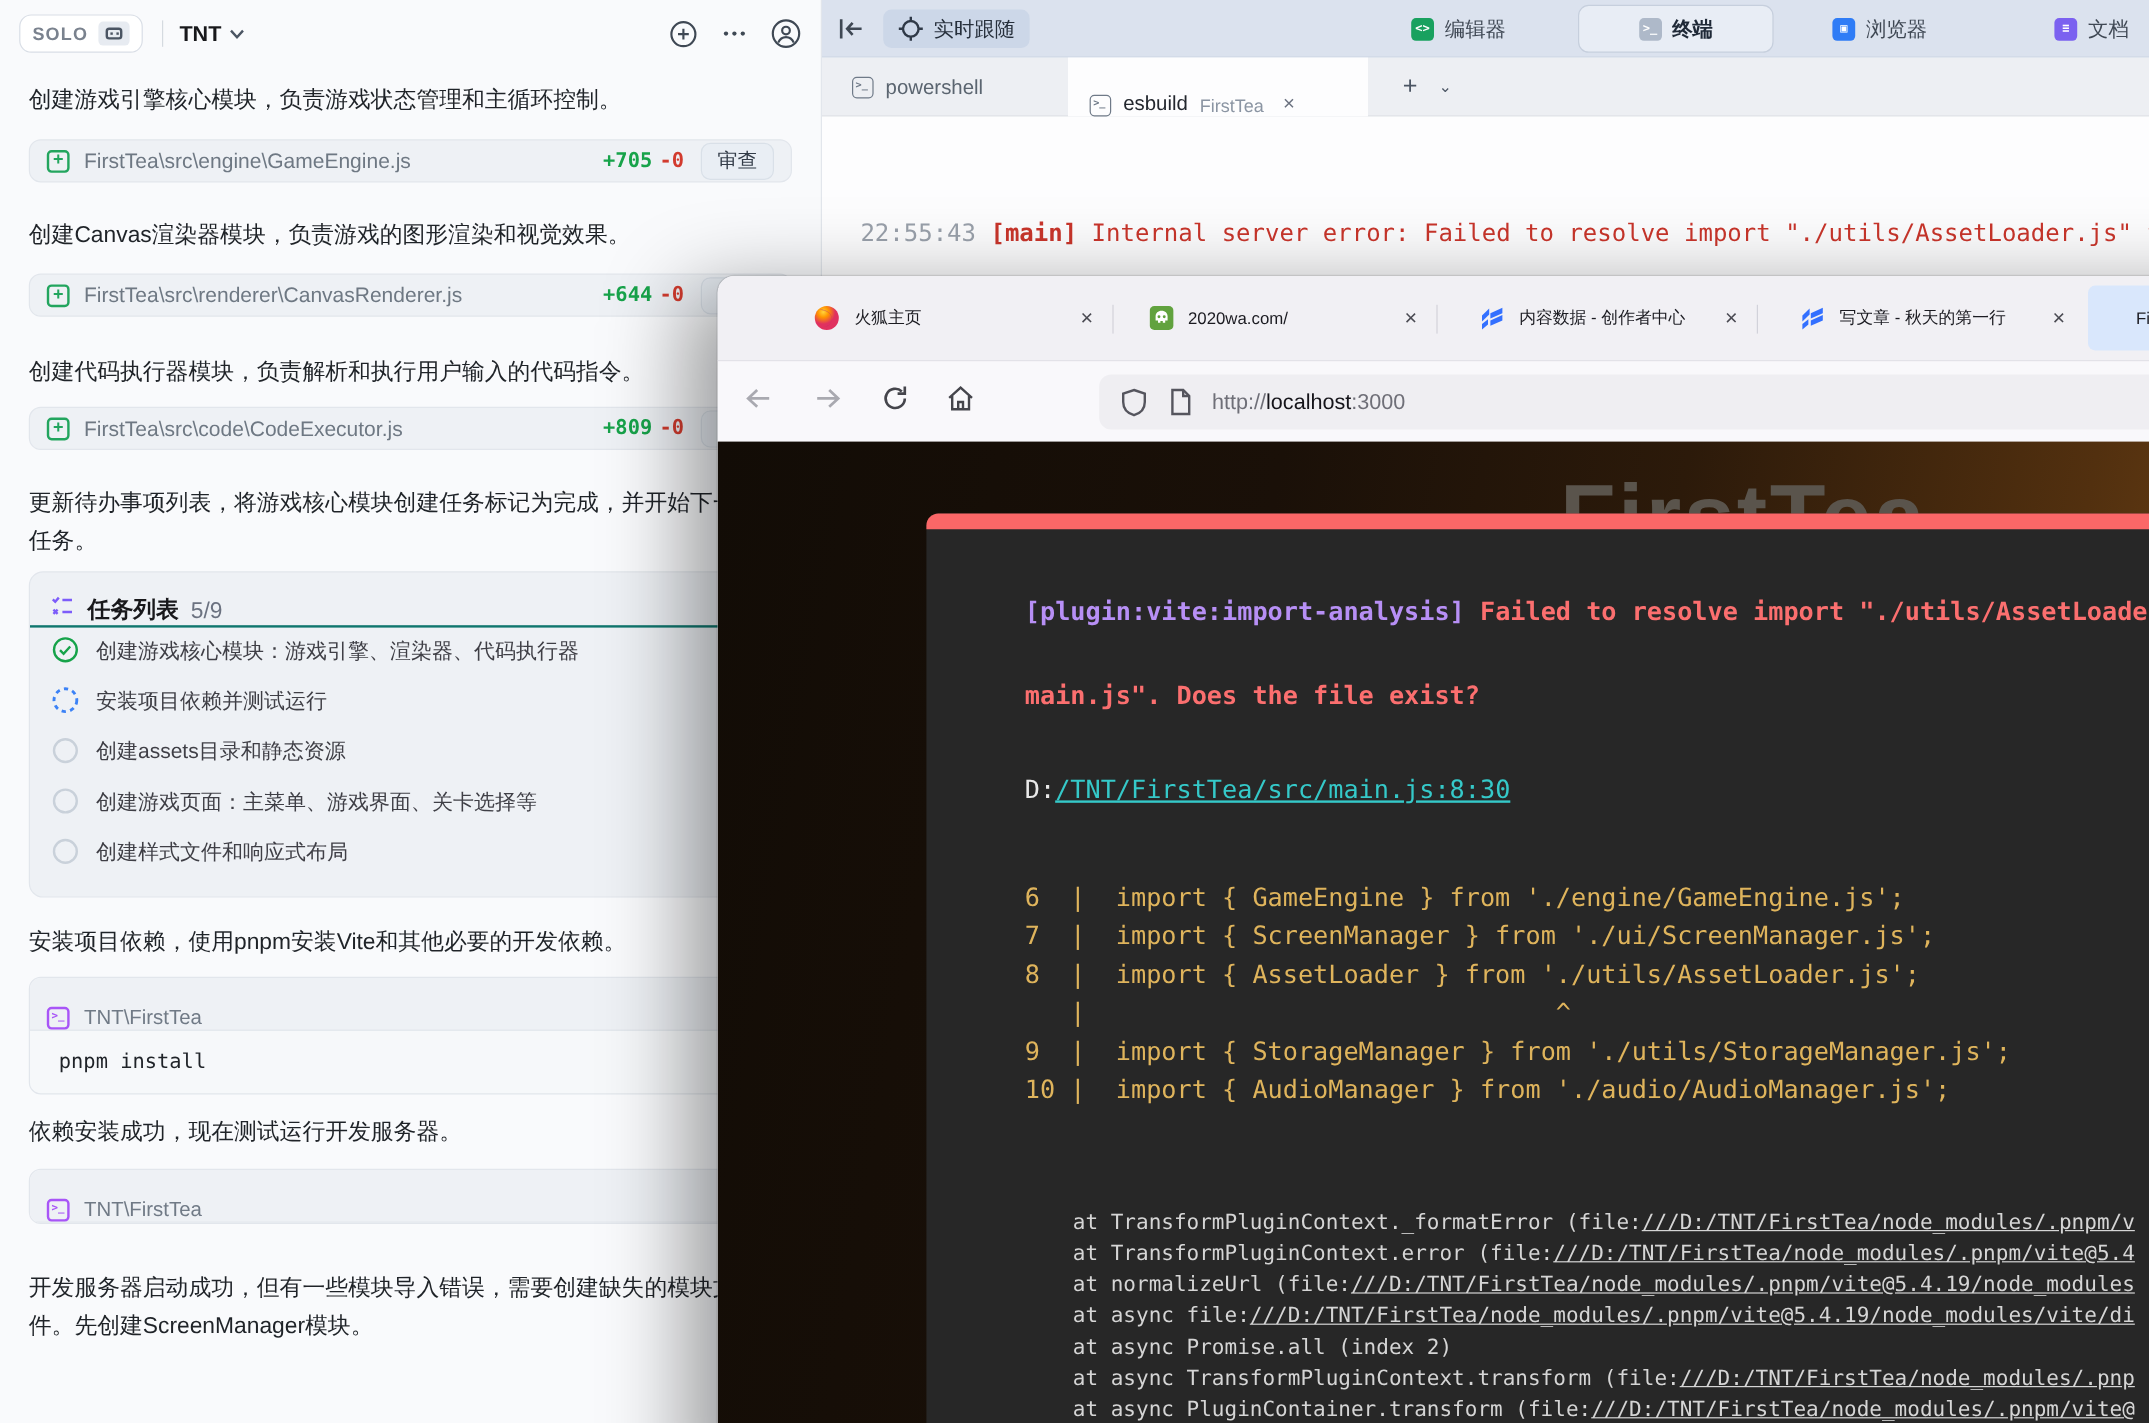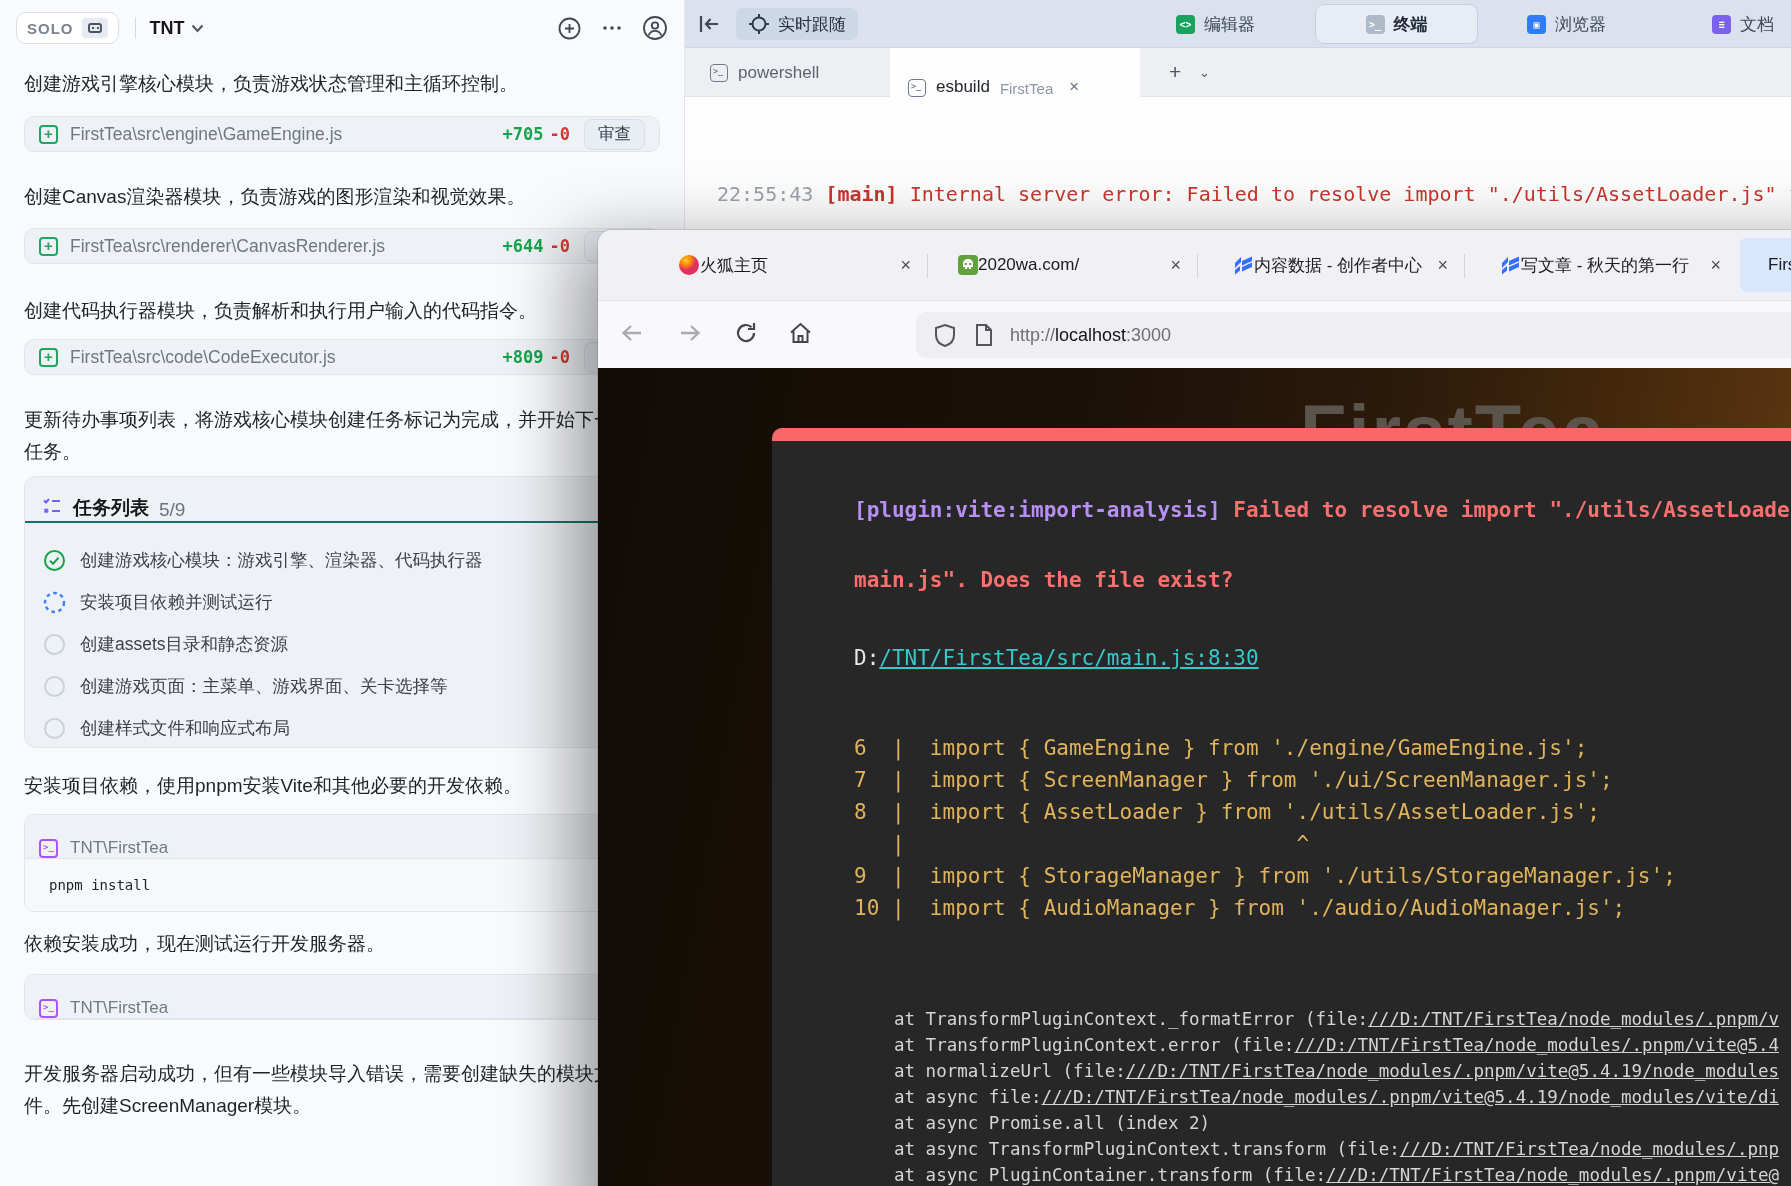--- a/index.html
+++ b/index.html
@@ -35,32 +35,32 @@
   .fc-add { font-size:17px; font-weight:bold; color:#17a34a; margin-left:10px; font-family:"DejaVu Sans Mono",monospace;}
   .fc-del { font-size:17px; font-weight:bold; color:#d23b2e; margin-left:6px; font-family:"DejaVu Sans Mono",monospace;}
   .fc-btn { margin-left:14px; height:31px; padding:0 13px; background:#e9eef4; border:1px solid #d9e0e8;
     border-radius:8px; font-size:16.5px; color:#333c48; flex:none; }
 
   .task-card { margin:0 24px; background:#eef1f5; border:1px solid #e2e6ec; border-radius:12px; overflow:hidden; }
   .task-head { display:flex; align-items:flex-end; height:46px; padding:0 16px; border-bottom:2px solid #0f766e; }
   .task-title { font-size:19px; font-weight:bold; color:#18181b; margin-left:10px; }
   .task-count { font-size:19px; color:#6b7280; margin-left:10px; }
   .task-body { padding:7px 0; }
-  .task-item { display:flex; align-items:flex-end; height:42px; padding:0 18px; }
+  .task-item { display:flex; align-items:flex-start; height:42px; padding:0 18px; }
   .task-label { font-size:17.5px; color:#3f3f46; margin-left:14px; white-space:nowrap; overflow:hidden; }
   .st-ic { flex:none; display:block; }
 
   .term-card { margin:0 24px; background:#f6f8fa; border:1px solid #e2e6ec; border-radius:10px; overflow:hidden; }
   .term-head { display:flex; align-items:flex-end; height:44px; padding:0 14px; background:#eef1f5; border-bottom:1px solid #e2e6ec; }
   .term-ic { width:19px; height:19px; border:2px solid #a855f7; border-radius:4px; position:relative; flex:none; margin-right:12px; }
   .term-ic:before { content:">_"; position:absolute; left:2px; top:1px; font-size:9px; font-weight:bold;
     color:#a855f7; font-family:"DejaVu Sans Mono",monospace; }
   .term-cwd { font-size:17px; color:#707a86; }
   .term-body { height:52px; display:flex; align-items:center; padding:0 24px;
-    font-family:"DejaVu Sans Mono","Liberation Mono",monospace; font-size:14px; color:#1f2328; }
+    font-family:"DejaVu Sans Mono","Liberation Mono",monospace; font-size:17px; color:#1f2328; }
 
   
   #ide { position:absolute; left:685px; top:0; width:1106px; height:1186px; background:#fdfdfe; }
   .ide-topbar { position:relative; height:48px; background:#dbe2ee; border-bottom:1px solid #cdd6e4; }
   .tb-item { position:absolute; top:0; height:48px; display:flex; align-items:center; gap:9px; }
   .follow-pill { position:absolute; left:51px; top:8px; height:32px; display:flex; align-items:center; gap:8px;
     background:#ccd7e8; border-radius:7px; padding:0 12px; }
   .follow-label { font-size:17px; color:#27303c; }
   .tb-label { font-size:17px; color:#3f4854; }
   .tb-pill { position:absolute; left:630px; top:4px; width:163px; height:40px; display:flex; align-items:center;
@@ -92,21 +92,21 @@
   .o-olive { color:#8a8c28; }
 
   
   #ffwindow { position:absolute; left:598px; top:230px; width:1320px; height:1020px;
     border-radius:14px 14px 0 0; overflow:hidden;
     box-shadow:-25px 12px 70px rgba(0,0,0,.38), 0 0 0 1px rgba(0,0,0,.10); background:#f1f0f4; }
   .ff-tabbar { position:relative; height:70px; background:#f1f0f4; }
   .ff-tab { position:absolute; top:8px; height:54px; border-radius:6px; display:flex; align-items:center;
     padding:0 14px 0 28px; }
   .ff-tab.active { background:#d9e7fc; }
-  .ff-tab-title { font-size:17px; color:#1b1b21; white-space:nowrap; overflow:hidden; flex:1; }
+  .ff-tab-title { font-size:14px; color:#1b1b21; margin-left:12px; white-space:nowrap; overflow:hidden; flex:1; }
   .ff-tab-close { font-size:18px; color:#4a4a52; margin-left:14px; flex:none; }
   .ff-sep { position:absolute; top:24px; width:1px; height:24px; background:#d2d2da; }
   .favicon { flex:none; display:block; }
 
   .ff-navbar { position:relative; height:68px; background:#f9f8fb; border-top:1px solid #e3e2e8;
     display:flex; align-items:center; }
   .nav-ic { flex:none; margin-left:0; }
   .addr-pill { position:absolute; left:318px; top:11px; height:46px; width:950px; background:#efeef2;
     border-radius:10px; display:flex; align-items:center; padding:0 18px; }
   .addr-url { font-size:18px; margin-left:16px; white-space:nowrap; }

